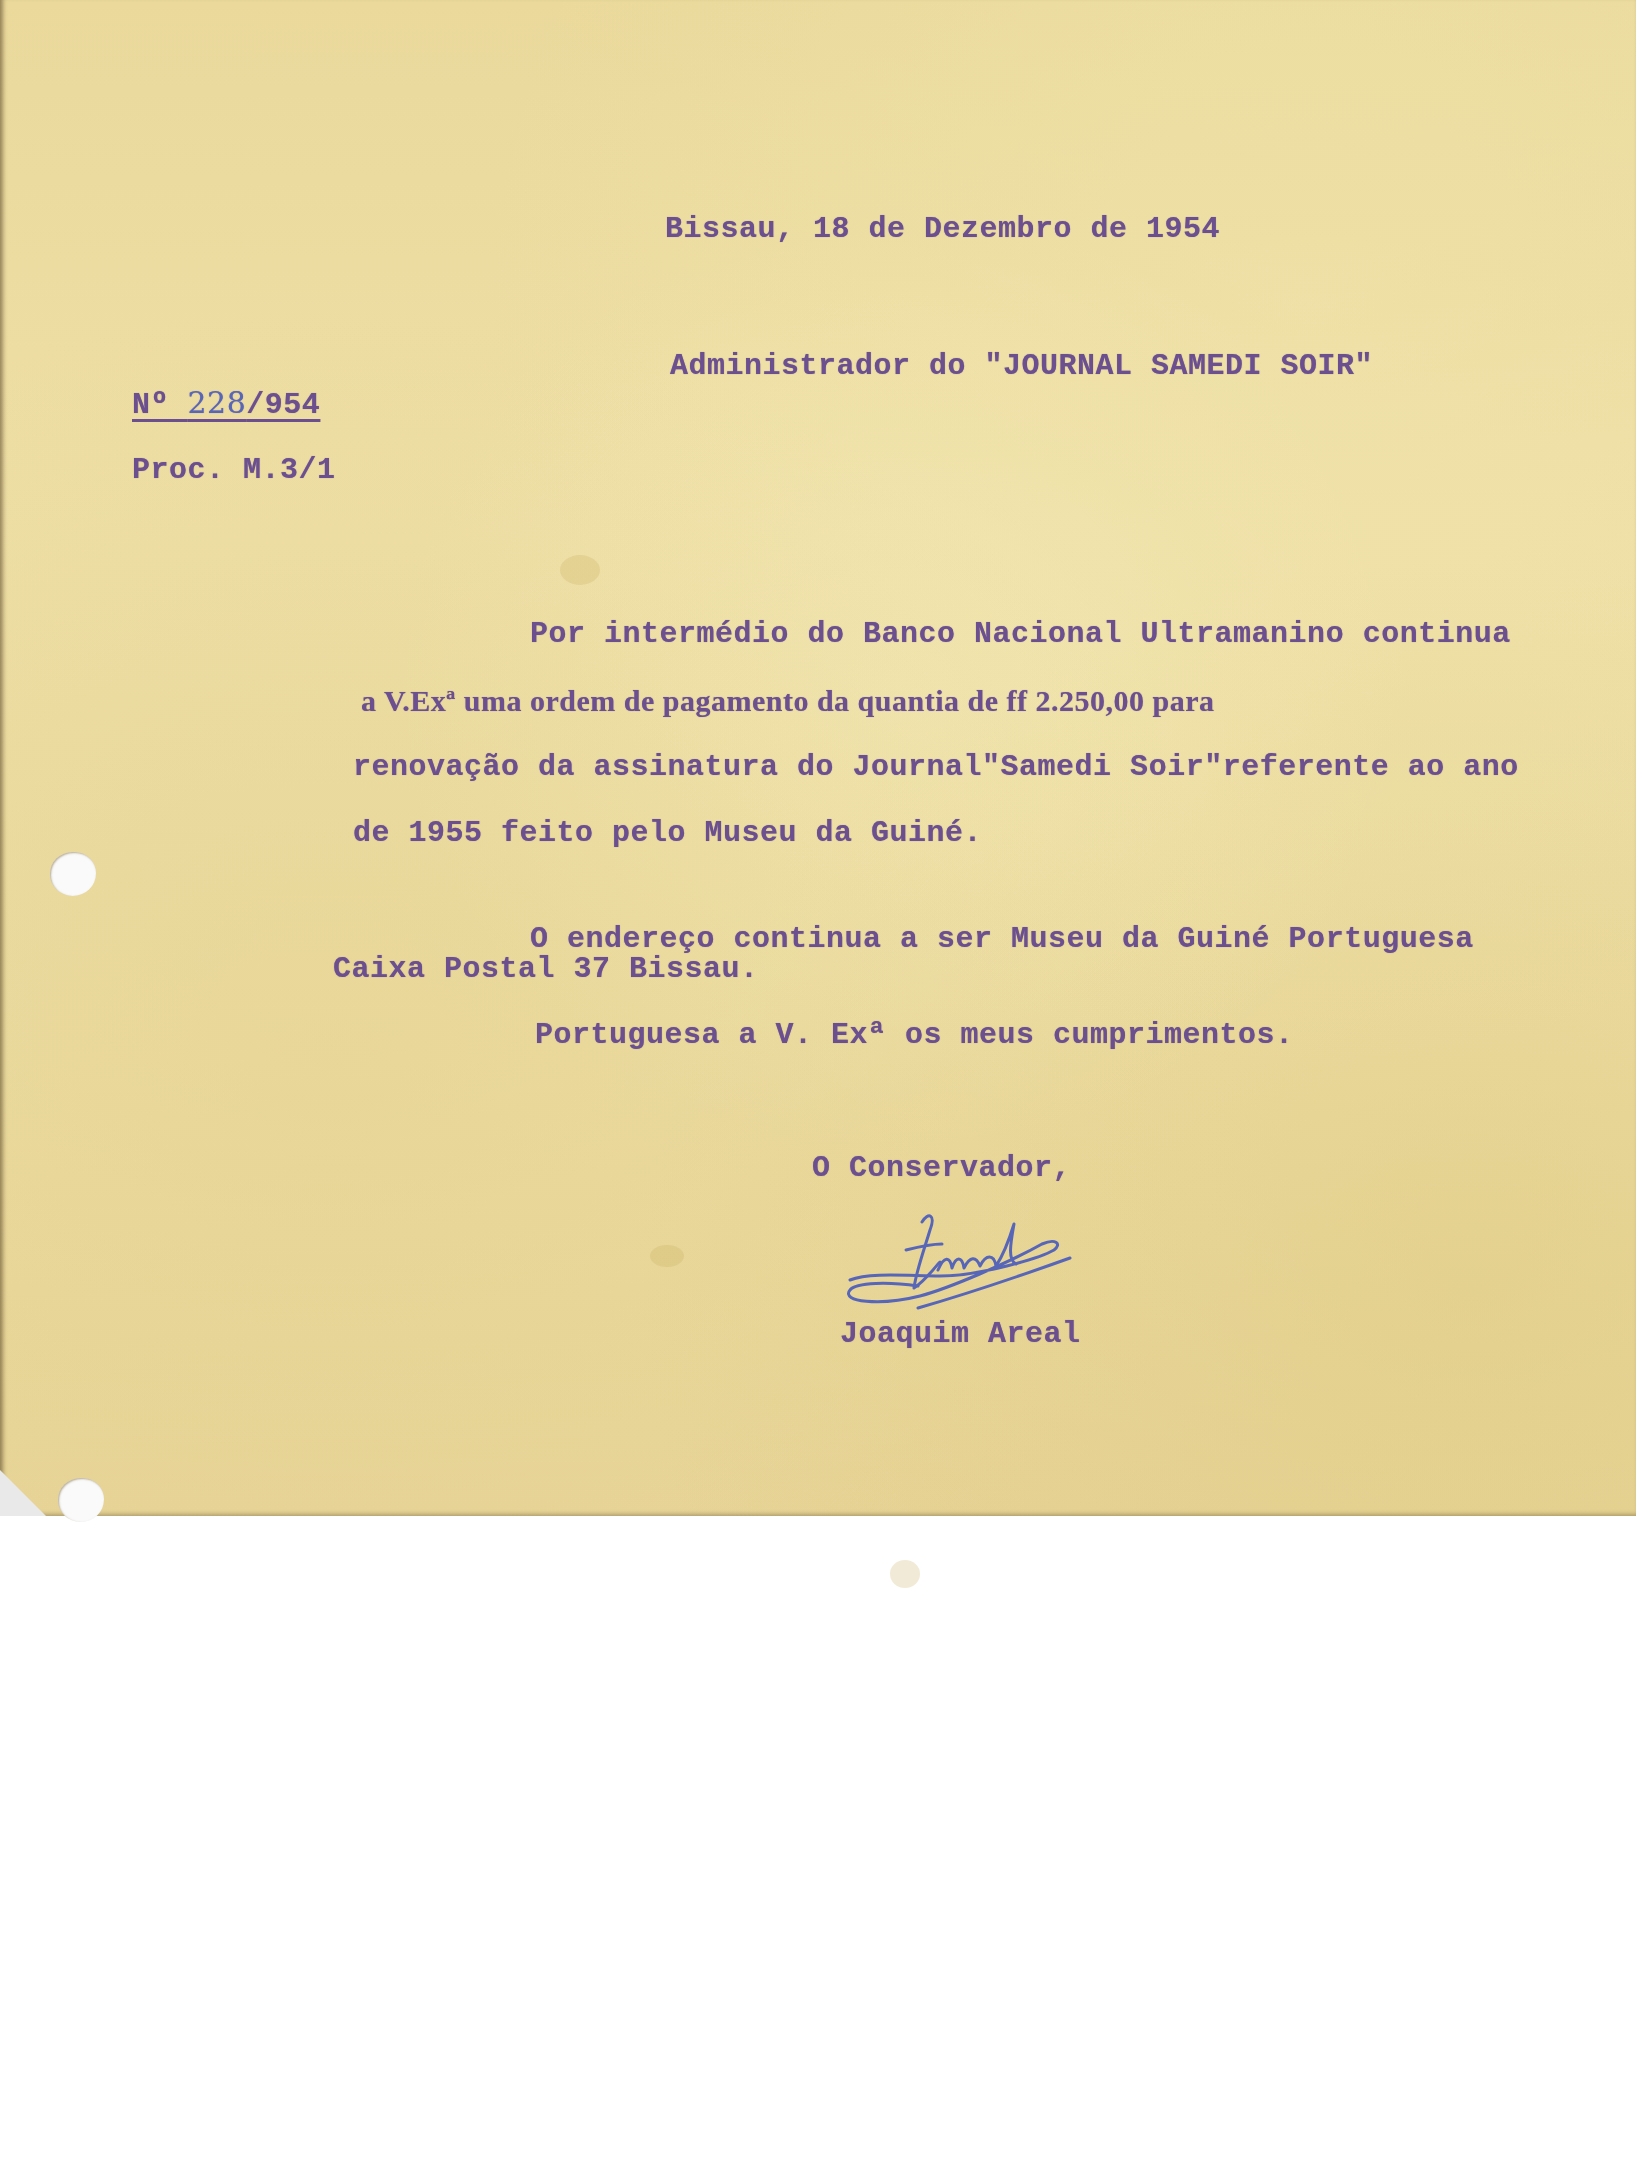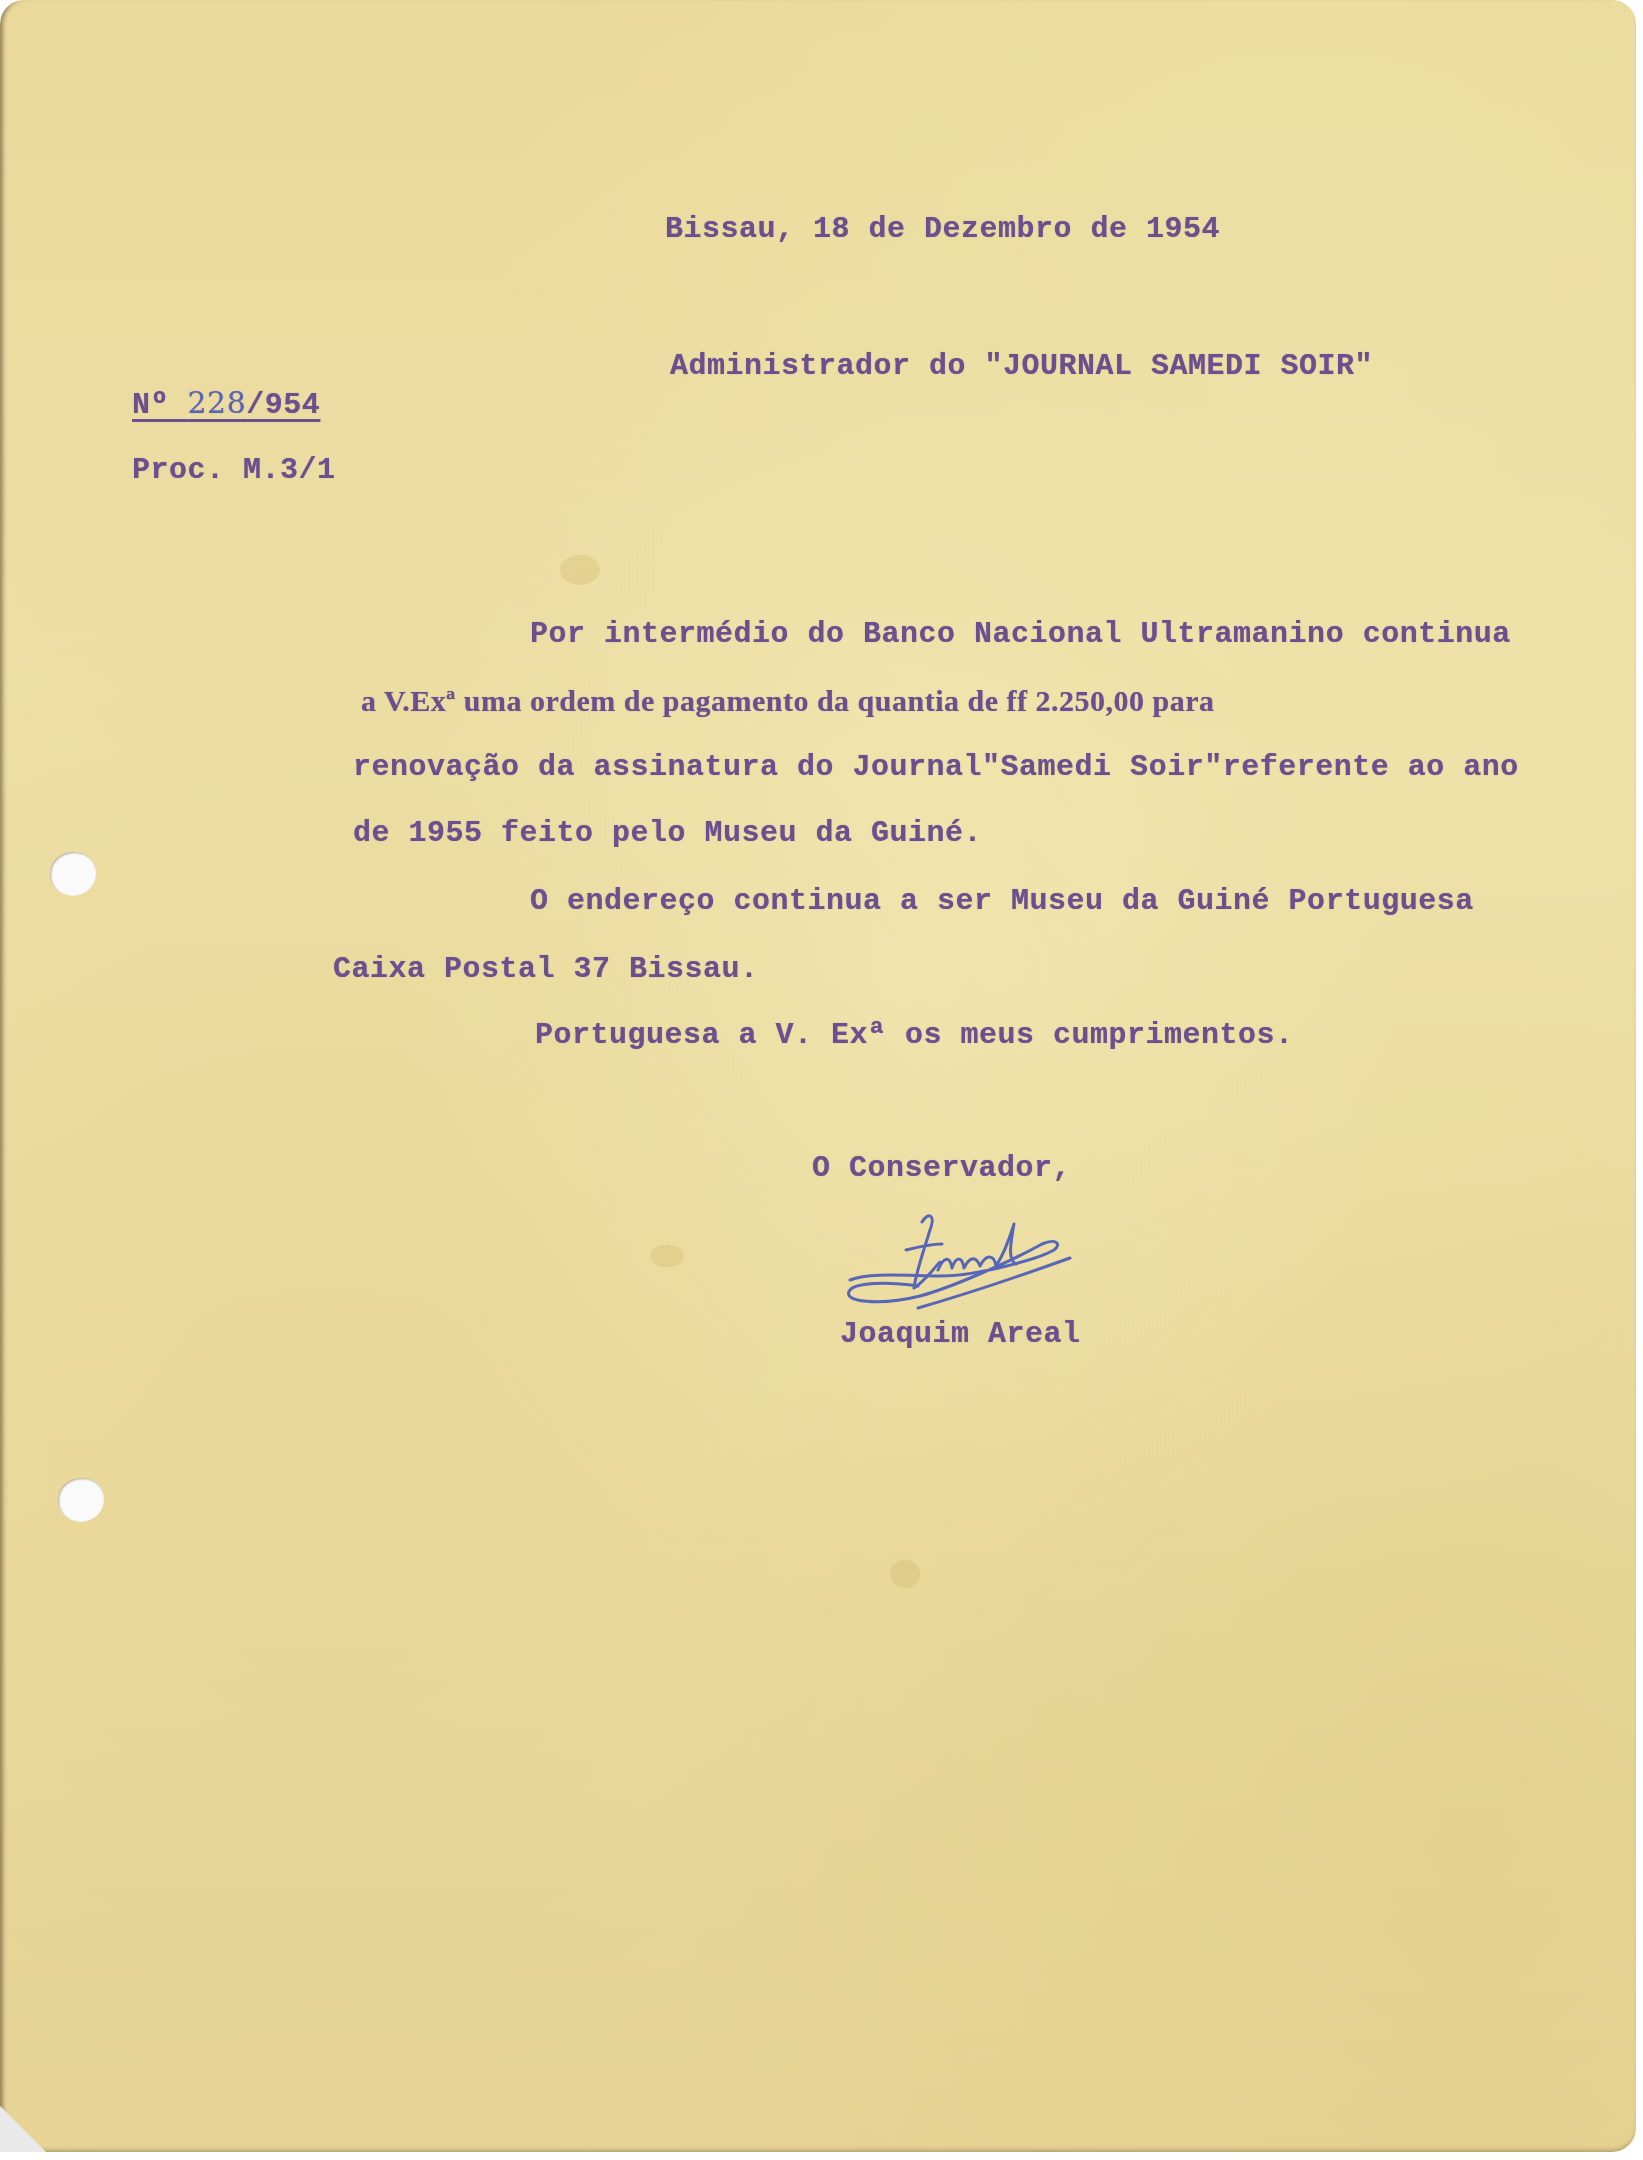--- a/index.html
+++ b/index.html
@@ -11,29 +11,28 @@
       width: 1643px;
       height: 2160px;
       position: relative;
       overflow: hidden;
     }
     .page {
       position: absolute;
       left: 0;
       top: 0;
       width: 1636px;
-      height: 2152px;
+      height: 1516px;
       background:
         radial-gradient(ellipse at 80% 20%, rgba(240,228,170,0.55) 0%, rgba(240,228,170,0) 45%),
         radial-gradient(ellipse at 20% 70%, rgba(226,208,140,0.45) 0%, rgba(226,208,140,0) 50%),
         radial-gradient(ellipse at 55% 45%, rgba(245,235,185,0.5) 0%, rgba(245,235,185,0) 40%),
         radial-gradient(ellipse at 90% 85%, rgba(222,202,130,0.5) 0%, rgba(222,202,130,0) 40%),
         linear-gradient(180deg, #ead99b 0%, #eedfa6 35%, #ecdca1 70%, #e7d497 100%);
       box-shadow: inset 6px 0 4px -3px rgba(90,70,40,0.55), inset 0 -4px 4px -2px rgba(90,70,40,0.35);
-      border-radius: 24px;
     }
     .fold-corner {
       position: absolute;
       left: 0;
       bottom: 0;
       width: 0;
       height: 0;
       border-left: 46px solid #e9e9e9;
       border-top: 46px solid transparent;
     }
@@ -99,21 +98,21 @@
 
   <div class="typed ref-number" style="left:132px;top:385px;">
     <span>Nº </span><span class="handwritten">228</span><span>/954</span>
   </div>
   <div class="typed" style="left:132px;top:453px;">Proc. M.3/1</div>
 
   <div class="typed" style="left:530px;top:617px;">Por intermédio do Banco Nacional Ultramanino continua</div>
   <div class="typed" style="left:361px;top:684px;font-family:Liberation Serif, serif;">a V.Exª uma ordem de pagamento da quantia de ff 2.250,00 para</div>
   <div class="typed" style="left:353px;top:750px;">renovação da assinatura do Journal"Samedi Soir"referente ao ano</div>
   <div class="typed" style="left:353px;top:816px;">de 1955 feito pelo Museu da Guiné.</div>
-  <div class="typed" style="left:530px;top:884px;">O endereço continua a ser Museu da Guiné Portuguesa</div>
+  <div class="typed" style="left:530px;top:922px;">O endereço continua a ser Museu da Guiné Portuguesa</div>
   <div class="typed" style="left:333px;top:952px;">Caixa Postal 37 Bissau.</div>
   <div class="typed" style="left:535px;top:1018px;">Portuguesa a V. Exª os meus cumprimentos.</div>
 
   <div class="typed" style="left:812px;top:1151px;">O Conservador,</div>
 
   <svg class="signature" viewBox="0 0 270 110" xmlns="http://www.w3.org/2000/svg">
     <g fill="none" stroke="#5866b8" stroke-width="3" stroke-linecap="round" stroke-linejoin="round">
       <path d="M92 12 C 98 2, 106 4, 100 20 C 94 40, 86 62, 84 78 C 96 70, 104 58, 110 52"></path>
       <path d="M76 40 C 84 38, 100 34, 112 34"></path>
       <path d="M108 60 C 114 46, 120 46, 122 58 C 126 46, 132 46, 134 58 C 140 46, 146 46, 150 56 C 156 44, 164 44, 166 56 C 170 50, 176 40, 184 14 C 180 36, 178 50, 186 54"></path>

